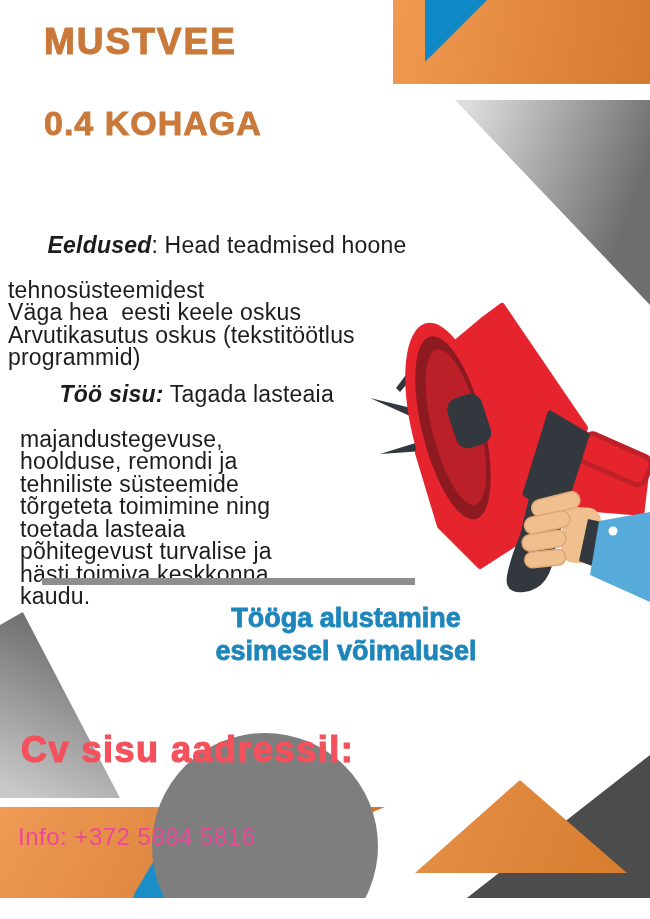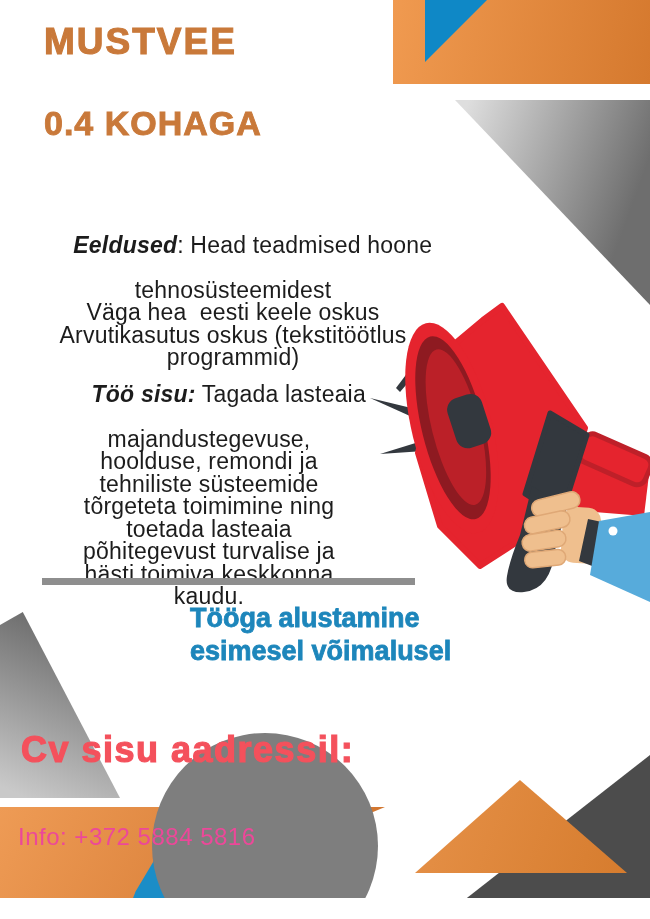--- a/index.html
+++ b/index.html
@@ -32,30 +32,30 @@
   .br-orange{left:415px; top:780px; width:212px; height:93px;
     clip-path:polygon(49.5% 0,100% 100%,0 100%);
     background:linear-gradient(110deg,#E69148,#D67C2E);}
 
   
   .title{left:44px; top:20px; font-size:37px; font-weight:800; line-height:43px;
     letter-spacing:2px; color:#C9793A; -webkit-text-stroke:1.1px #C9793A; white-space:nowrap;}
   .subtitle{left:44px; top:104px; font-size:34px; font-weight:800; line-height:38px;
     letter-spacing:1px; color:#C9793A; -webkit-text-stroke:0.9px #C9793A; white-space:nowrap;}
 
-  .bodyblock{color:#1c1c1c; font-size:23px; line-height:22.5px; text-align:center;
+  .bodyblock{color:#1c1c1c; font-size:23px; line-height:22.5px; 
     letter-spacing:0.2px;}
   .bodyblock .ln{white-space:pre-wrap;}
   .reqs{left:8px; top:211px; width:450px;}
   .job{left:20px; top:360px; width:378px;}
   .lead{font-weight:700; font-style:italic;}
 
   .divider{left:42px; top:578px; width:373px; height:7px; background:#8E8E8E;}
 
-  .startnote{left:190px; top:602px; width:312px; text-align:left;
+  .startnote{left:190px; top:602px; width:312px; text-align:center;
     font-size:27px; font-weight:700; line-height:33px; color:#1D86BB;
     -webkit-text-stroke:0.8px #1D86BB; white-space:nowrap;}
 
   .cv{left:21px; top:729px; font-size:36px; font-weight:800; line-height:41px;
     letter-spacing:1.5px; color:#F4515C; -webkit-text-stroke:1.2px #F4515C; white-space:nowrap;}
 
   .info{left:18px; top:823px; font-size:24px; color:#ec4899; letter-spacing:0.5px;
     white-space:nowrap;}
 
   .megaphone{left:352px; top:288px; width:298px; height:325px;}

